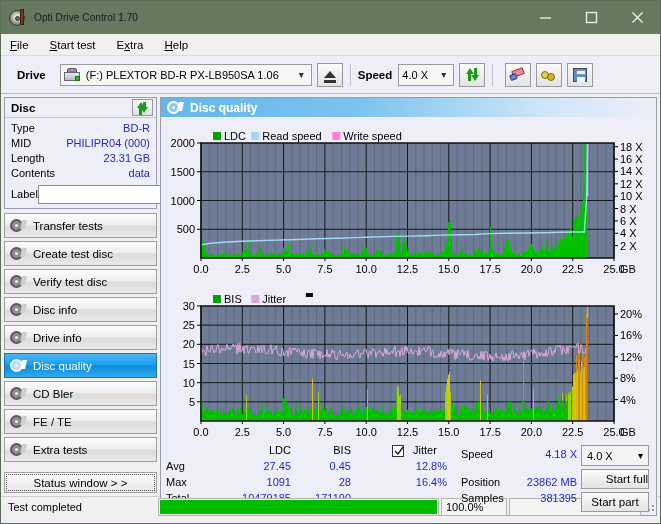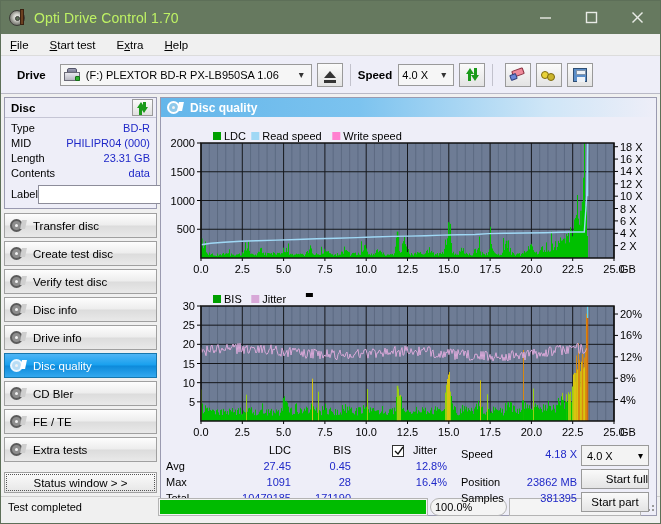--- a/index.html
+++ b/index.html
@@ -40,22 +40,22 @@
     position: absolute; left: 6px; top: 7px;
     width: 5px; height: 5px; border-radius: 50%;
     background: #5a6b54; border: 1px solid #3c3c38;
   }
   .title-icon .bar {
     position: absolute; left: 11px; top: 0px;
     width: 4px; height: 16px; background: #6b4020;
     border: 1px solid #3a2110;
   }
   .title-text {
-    color: #bef264;
-    font-size: 14px;
+    color: #0f172a;
+    font-size: 10px;
     letter-spacing: .1px;
   }
   .win-btns { position: absolute; right: 0; top: 0; height: 33px; display: flex; }
   .win-btn {
     width: 46px; height: 33px;
     display: flex; align-items: center; justify-content: center;
     color: #e8ebe6;
   }
   .win-btn svg { display:block; }
 
@@ -265,21 +265,21 @@
     border-top: 1px solid #cfcfcf;
   }
   .sb-cell {
     height:18px; display:flex; align-items:center;
     border:1px solid #b4b4b4; background:#f4f4f4;
     margin-left: 2px; font-size:11px; padding: 0 4px;
   }
   .sb-msg { width: 152px; border:none; background:transparent; margin-left:3px; }
   .sb-prog { flex:1; padding:1px; position:relative; }
   .sb-prog .fill { height:100%; background:#00bb00; }
-  .sb-pct { width: 77px; justify-content:flex-start;border-radius:9px; }
+  .sb-pct { width: 66px; justify-content:flex-start; }
   .sb-time { width: 132px; justify-content:flex-end; }
   .grip { width: 14px; height:14px; margin:0 3px 0 2px; position:relative; }
   .grip i { position:absolute; width:2px;height:2px;background:#9a9a9a; }
 </style>
 </head>
 <body>
 
 <div id="app">
 
   <div class="titlebar">
@@ -407,21 +407,21 @@
         </div>
       </div>
 
       <div class="navlist">
         <div class="navbtn">
           <div class="nav-ico">
               <div class="ring"></div>
               <div class="spark"></div>
               <div class="ctr"></div>
             </div>
-          <span class="nm">Transfer disc</span>
+          <span class="nm">Transfer tests</span>
         </div>
         <div class="navbtn">
           <div class="nav-ico">
               <div class="ring"></div>
               <div class="spark"></div>
               <div class="ctr"></div>
             </div>
           <span class="nm">Create test disc</span>
         </div>
         <div class="navbtn">

